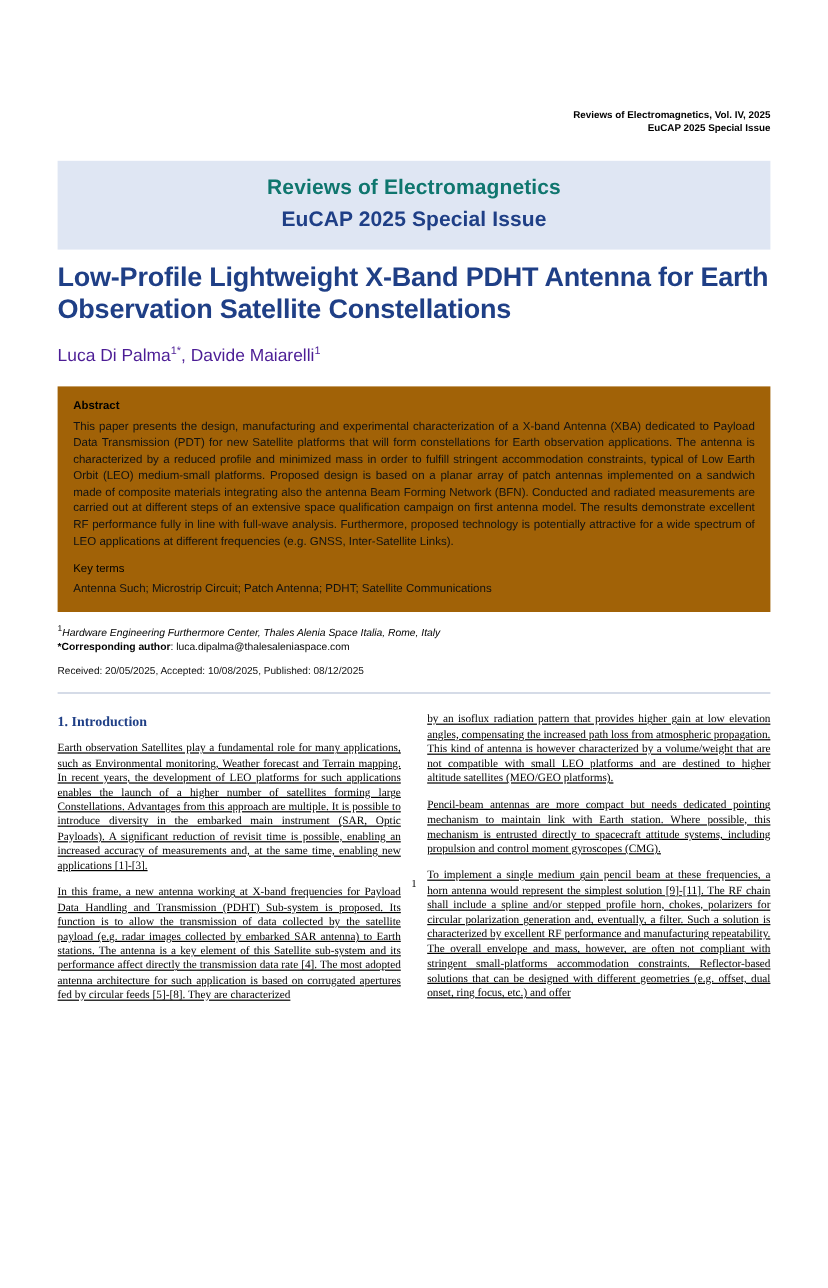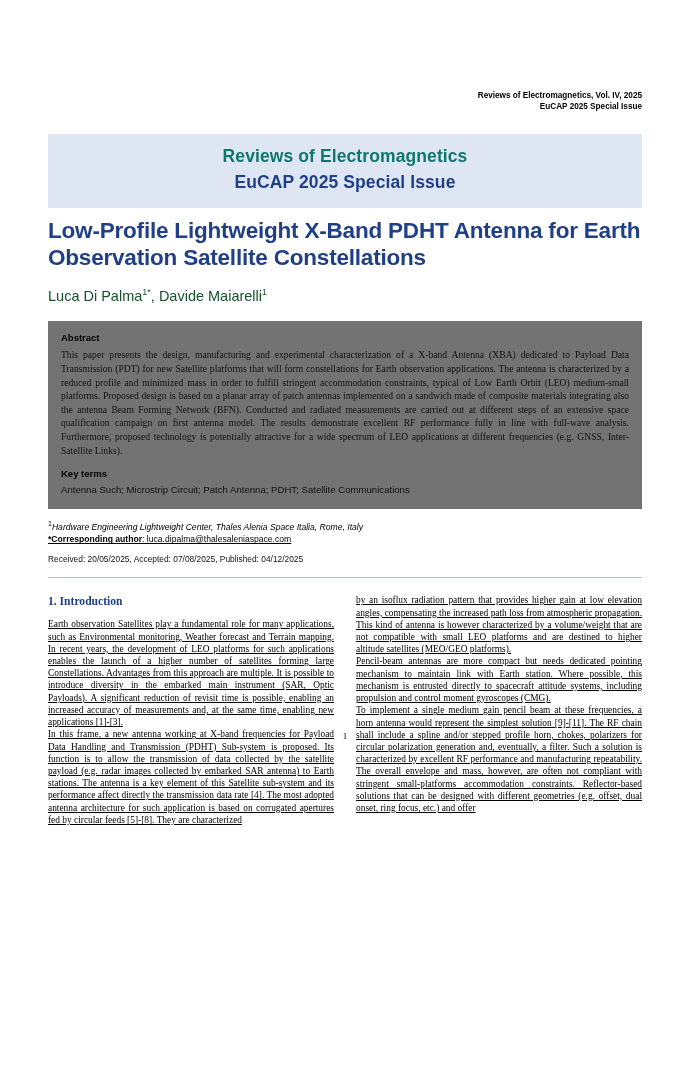--- a/index.html
+++ b/index.html
@@ -61,70 +61,68 @@
     margin-top: 9px;
     font-size: 22.5px;
     font-weight: bold;
     color: #1f3f86;
     line-height: 1.22;
     letter-spacing: -0.2px;
   }
   .authors {
     margin-top: 11px;
     font-size: 14.5px;
-    color: #14532d;
+    color: #4c1d95;
     font-weight: normal;
   }
   .authors sup {
     font-size: 9px;
     vertical-align: super;
   }
 
   
   .abstract-box {
     margin-top: 18px;
-    background: #737373;
+    background: #a16207;
     padding: 11px 13px 12px 13px;
   }
   .abstract-heading {
     font-size: 9.5px;
     font-weight: bold;
     margin-bottom: 5px;
   }
   .abstract-text {
     font-size: 9.6px;
     line-height: 1.42;
     text-align: justify;
     color: #111;
-    font-family: Liberation Serif, serif;
   }
   .keyterms-heading {
     font-size: 9.5px;
-    font-weight: bold;
+    font-weight: normal;
     margin-top: 11px;
     margin-bottom: 4px;
   }
   .keyterms-text {
     font-size: 9.6px;
     line-height: 1.4;
     color: #111;
   }
 
   
   .affiliation {
     margin-top: 10px;
     font-size: 8.6px;
     font-style: italic;
     line-height: 1.5;
   }
   .affiliation sup { font-style: normal; font-size: 7px; vertical-align: super;}
   .corresponding {
     font-size: 8.6px;
     line-height: 1.5;
-    text-decoration: underline;
   }
   .corresponding b { font-weight: bold; }
   .dates {
     margin-top: 8px;
     font-size: 8.4px;
     color: #111;
   }
   .hr-rule {
     border: 0;
     border-top: 1px solid #b9c4d8;
@@ -145,21 +143,21 @@
   }
   .col {
     width: 287px;
     font-family: "Liberation Serif", serif;
     font-size: 9.4px;
     line-height: 1.30;
     text-align: justify;
     color: #000;
   }
   .col p { margin: 0; text-indent: 0; text-decoration: underline; }
-  .col p + p { margin-top: 0px; }
+  .col p + p { margin-top: 10px; }
 
   .page-number {
     position: absolute;
     bottom: 22px;
     left: 0;
     width: 690px;
     text-align: center;
     font-family: "Liberation Serif", serif;
     font-size: 9px;
   }
@@ -186,27 +184,27 @@
   </div>
 
   <div class="abstract-box">
     <div class="abstract-heading">Abstract</div>
     <div class="abstract-text">This paper presents the design, manufacturing and experimental characterization of a X-band Antenna (XBA) dedicated to Payload Data Transmission (PDT) for new Satellite platforms that will form constellations for Earth observation applications. The antenna is characterized by a reduced profile and minimized mass in order to fulfill stringent accommodation constraints, typical of Low Earth Orbit (LEO) medium-small platforms. Proposed design is based on a planar array of patch antennas implemented on a sandwich made of composite materials integrating also the antenna Beam Forming Network (BFN). Conducted and radiated measurements are carried out at different steps of an extensive space qualification campaign on first antenna model. The results demonstrate excellent RF performance fully in line with full-wave analysis. Furthermore, proposed technology is potentially attractive for a wide spectrum of LEO applications at different frequencies (e.g. GNSS, Inter-Satellite Links).</div>
     <div class="keyterms-heading">Key terms</div>
     <div class="keyterms-text">Antenna Such; Microstrip Circuit; Patch Antenna; PDHT; Satellite Communications</div>
   </div>
 
   <div class="affiliation">
-    <sup>1</sup><span>Hardware Engineering Lightweight Center, Thales Alenia Space Italia, Rome, Italy</span>
+    <sup>1</sup><span>Hardware Engineering Furthermore Center, Thales Alenia Space Italia, Rome, Italy</span>
   </div>
   <div class="corresponding">
     <b>*Corresponding author</b><span>: luca.dipalma@thalesaleniaspace.com</span>
   </div>
 
-  <div class="dates">Received: 20/05/2025, Accepted: 07/08/2025, Published: 04/12/2025</div>
+  <div class="dates">Received: 20/05/2025, Accepted: 10/08/2025, Published: 08/12/2025</div>
 
   <hr class="hr-rule">
 
   <div class="columns">
     <div class="col">
       <div class="section-heading">1.  Introduction</div>
       <p>Earth observation Satellites play a fundamental role for many applications, such as Environmental monitoring, Weather forecast and Terrain mapping. In recent years, the development of LEO platforms for such applications enables the launch of a higher number of satellites forming large Constellations. Advantages from this approach are multiple. It is possible to introduce diversity in the embarked main instrument (SAR, Optic Payloads). A significant reduction of revisit time is possible, enabling an increased accuracy of measurements and, at the same time, enabling new applications [1]-[3].</p>
       <p>In this frame, a new antenna working at X-band frequencies for Payload Data Handling and Transmission (PDHT) Sub-system is proposed. Its function is to allow the transmission of data collected by the satellite payload (e.g. radar images collected by embarked SAR antenna) to Earth stations. The antenna is a key element of this Satellite sub-system and its performance affect directly the transmission data rate [4]. The most adopted antenna architecture for such application is based on corrugated apertures fed by circular feeds [5]-[8]. They are characterized</p>
     </div>
     <div class="col">

